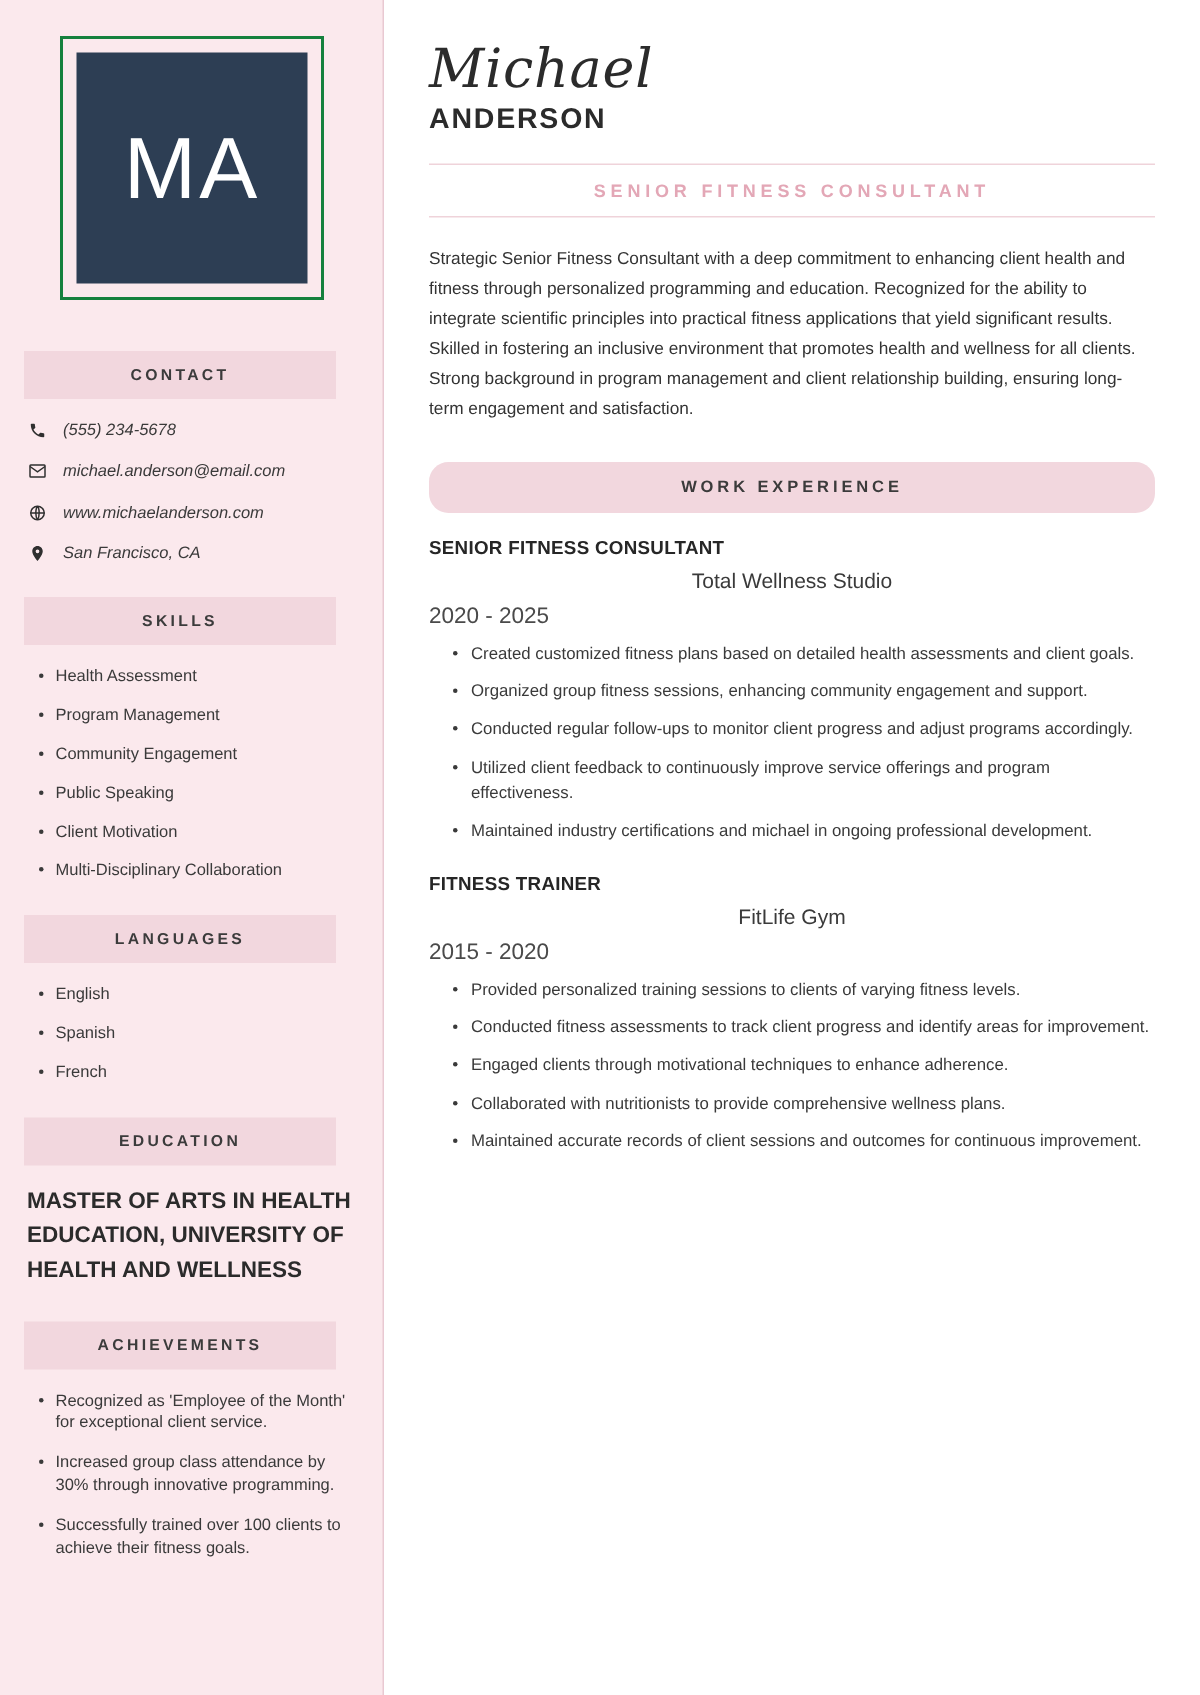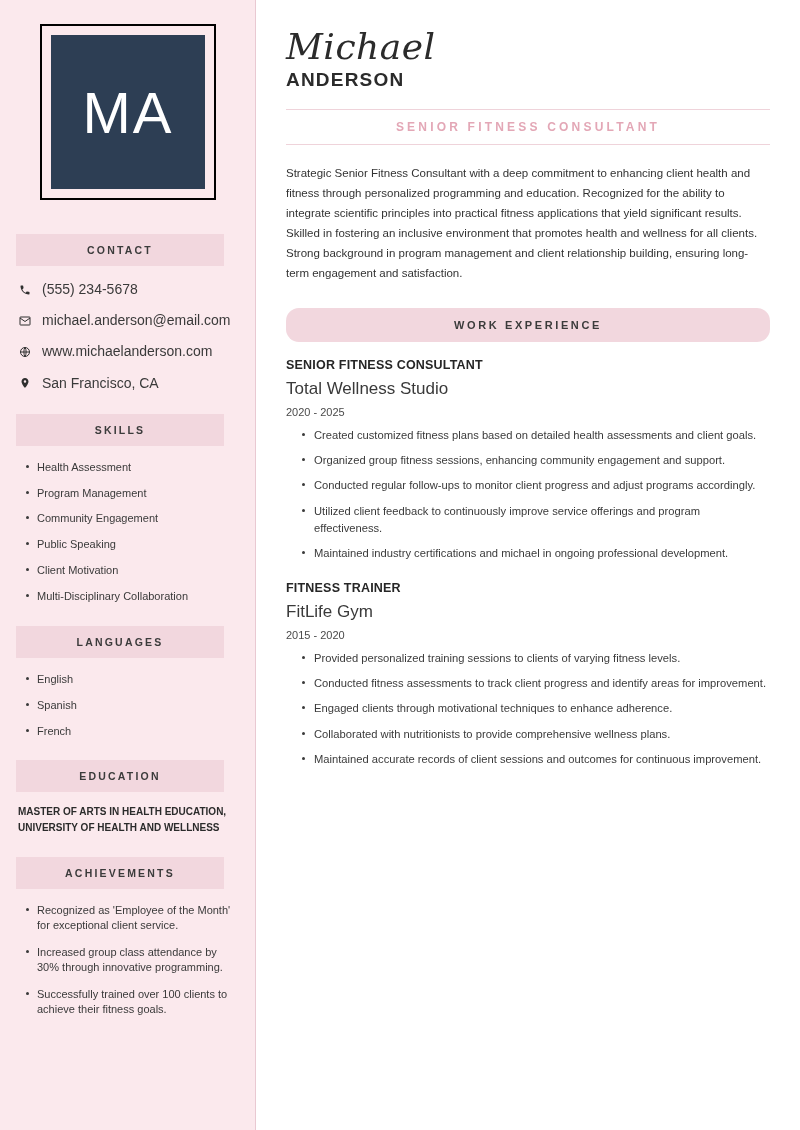--- a/index.html
+++ b/index.html
@@ -32,21 +32,21 @@
     top: 0; right: 0; bottom: 0;
     width: 1px;
     background: #e9c9d2;
   }
 
   
   .monogram-frame {
     width: 176px;
     height: 176px;
     margin: 6px auto 0 auto;
-    border: 2px solid #000000;
+    border: 2px solid #15803d;
     padding: 9px;
     background: #fbe9ed;
   }
   .monogram {
     width: 100%;
     height: 100%;
     background: #2d3e54;
     color: #ffffff;
     display: flex;
     align-items: center;
@@ -66,26 +66,27 @@
     letter-spacing: 2.2px;
     padding: 10px 4px;
     margin: 22px 16px 14px 0;
   }
   .side-head.first { margin-top: 34px; }
 
   
   .contact-list { padding: 0 2px; }
   .contact-row {
     display: flex;
-    align-items: center;
+    align-items: flex-start;
     gap: 10px;
     margin-bottom: 13px;
-    font-size: 14px;
+    font-size: 11px;
     color: #3a3a3a;
     line-height: 1.3;
+    font-style: italic;
   }
   .contact-row .ico {
     width: 14px;
     min-width: 14px;
     display: flex;
     justify-content: center;
     align-items: center;
     color: #2f2f2f;
     margin-top: 1px;
   }
@@ -110,21 +111,21 @@
     left: 0;
     top: 5px;
     width: 3px;
     height: 3px;
     border-radius: 50%;
     background: #3a3a3a;
   }
   ul.side-list.tight li { margin-bottom: 12px; }
 
   .edu-block {
-    font-size: 10px;
+    font-size: 15px;
     font-weight: bold;
     color: #2b2b2b;
     line-height: 1.55;
     padding: 0 2px;
     margin-top: -2px;
   }
 
   
   .main {
     flex: 1;
@@ -177,26 +178,27 @@
     border-radius: 13px;
   }
   .job-title {
     font-size: 12.5px;
     font-weight: bold;
     color: #262626;
     letter-spacing: 0.2px;
     margin-bottom: 7px;
   }
   .job-company {
-    font-size: 17px;
+    font-size: 14px;
     color: #3a3a3a;
     margin-bottom: 7px;
+    text-align: center;
   }
   .job-dates {
-    font-size: 11px;
+    font-size: 15px;
     color: #4a4a4a;
     margin-bottom: 9px;
   }
   ul.job-bullets {
     list-style: none;
     padding-left: 16px;
     margin-bottom: 18px;
   }
   ul.job-bullets li {
     position: relative;

